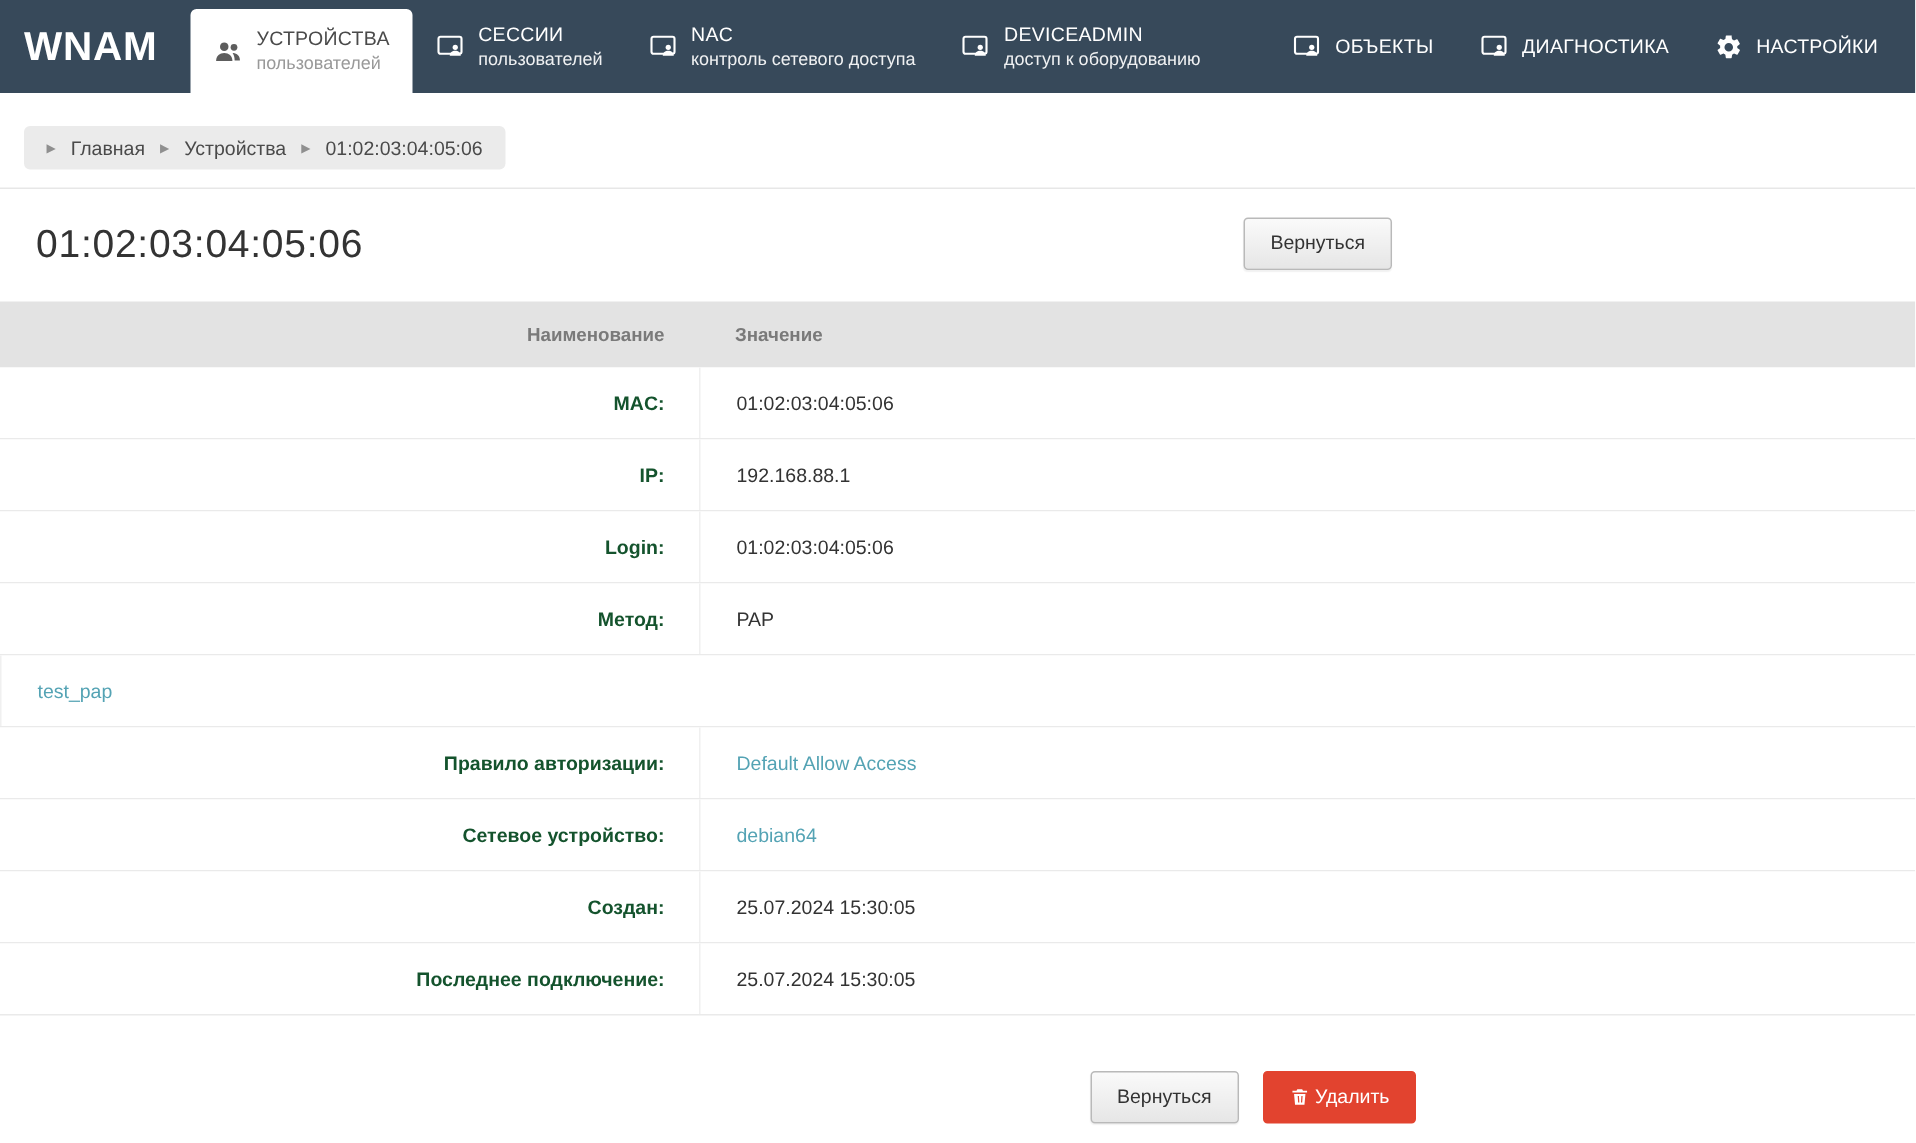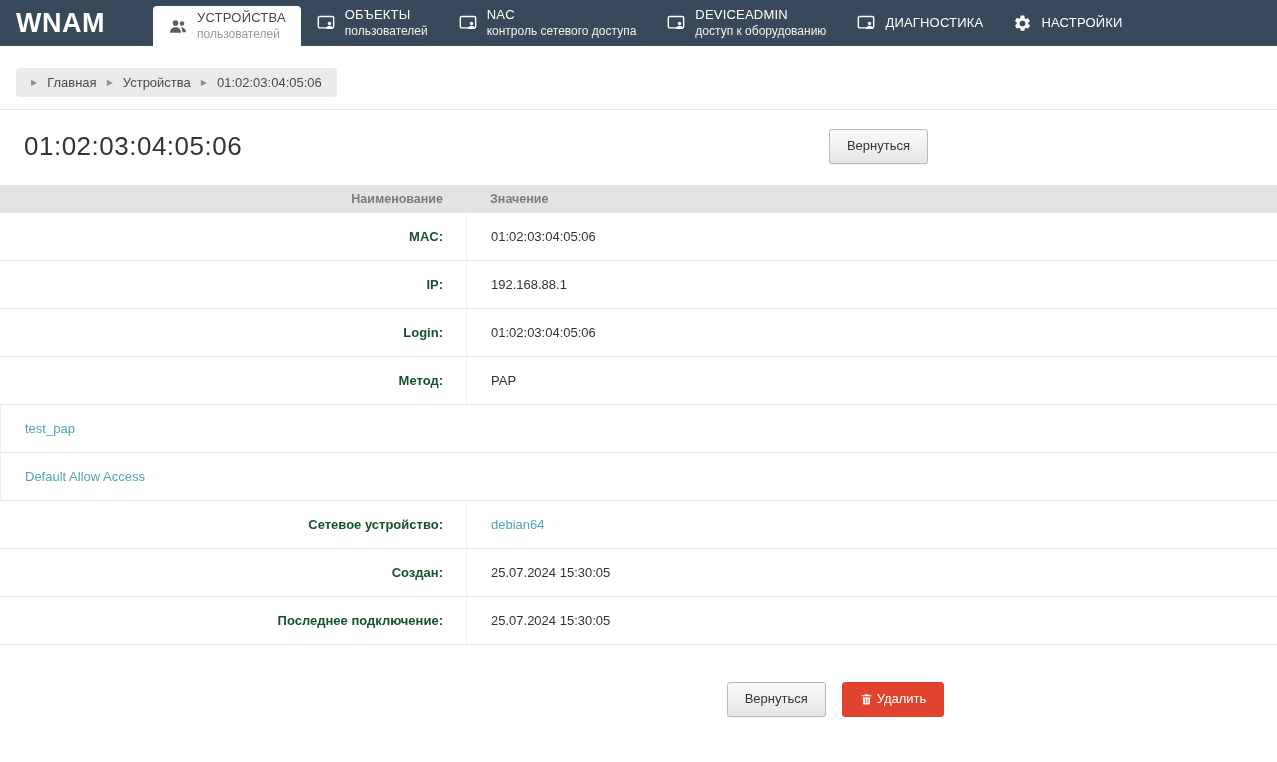--- a/index.html
+++ b/index.html
@@ -6,26 +6,25 @@
   html, body { background: #fff; }
   body {
     font-family: "Liberation Sans", "DejaVu Sans", sans-serif;
     color: #333;
   }
   .page { width: 1277px; min-height: 762px; background: #fff; overflow: hidden; }
 
   
   .topnav {
     background: var(--header-bg, #37495a);
-    height: 46px;
+    height: 62px;
     display: flex;
     align-items: stretch;
     color: #fff;
     padding-left: 16px;
-    gap: 26px;
   }
   .logo {
     display: flex; align-items: center;
     font-size: 27px; font-weight: bold; letter-spacing: .5px;
     padding-right: 22px; cursor: pointer;
   }
   .nav { display: flex; align-items: stretch; flex: 1; padding-right: 10px; }
   .nav-item {
     display: flex; align-items: center; gap: 9px;
     padding: 0 15px; cursor: pointer; white-space: nowrap;
@@ -78,21 +77,21 @@
     display: inline-flex; align-items: center; gap: 4px;
   }
   .btn-danger .trash { display: flex; align-items: center; }
 
   
   .detail-table { width: 100%; }
   .thead, .trow { display: grid; grid-template-columns: 466px 1fr; }
   .thead {
     background: #e3e3e3; color: #7a7a7a;
     font-weight: bold; font-size: 12.5px;
-    height: 28px; align-items: center;
+    height: 44px; align-items: center;
   }
   .trow {
     height: 48px; align-items: stretch;
     border-bottom: 1px solid #eaeaea; font-size: 13px; background: #fff;
   }
   .cell-name { text-align: right; padding-right: 23px; }
   .thead .cell-name, .thead .cell-value { display: flex; align-items: center; }
   .thead .cell-name { justify-content: flex-end; }
   .trow .cell-name { font-weight: bold; color: #14532d; display: flex; align-items: center; justify-content: flex-end; }
   .cell-value { padding-left: 24px; }
@@ -129,21 +128,21 @@
         </div>
         <div class="nav-item" data-interactable="true">
           <span class="nav-icon" data-interactable="false">
             <svg viewBox="0 0 24 24" width="20" height="20">
               <rect x="2.8" y="4.2" width="18.4" height="13.6" rx="1.6" fill="none" stroke="currentColor" stroke-width="1.7"></rect>
               <circle cx="16.2" cy="12.6" r="2.1" fill="currentColor"></circle>
               <path d="M11.8 19.3c0-2.4 2-3.9 4.4-3.9s4.4 1.5 4.4 3.9z" fill="currentColor"></path>
             </svg>
           </span>
           <span class="texts">
-            <span class="label" data-interactable="false">ОБЪЕКТЫ</span>
+            <span class="label" data-interactable="false">СЕССИИ</span>
             <span class="sublabel" data-interactable="false">пользователей</span>
           </span>
         </div>
         <div class="nav-item" data-interactable="true">
           <span class="nav-icon" data-interactable="false">
             <svg viewBox="0 0 24 24" width="20" height="20">
               <rect x="2.8" y="4.2" width="18.4" height="13.6" rx="1.6" fill="none" stroke="currentColor" stroke-width="1.7"></rect>
               <circle cx="16.2" cy="12.6" r="2.1" fill="currentColor"></circle>
               <path d="M11.8 19.3c0-2.4 2-3.9 4.4-3.9s4.4 1.5 4.4 3.9z" fill="currentColor"></path>
             </svg>
@@ -157,20 +156,32 @@
           <span class="nav-icon" data-interactable="false">
             <svg viewBox="0 0 24 24" width="20" height="20">
               <rect x="2.8" y="4.2" width="18.4" height="13.6" rx="1.6" fill="none" stroke="currentColor" stroke-width="1.7"></rect>
               <circle cx="16.2" cy="12.6" r="2.1" fill="currentColor"></circle>
               <path d="M11.8 19.3c0-2.4 2-3.9 4.4-3.9s4.4 1.5 4.4 3.9z" fill="currentColor"></path>
             </svg>
           </span>
           <span class="texts">
             <span class="label" data-interactable="false">DEVICEADMIN</span>
             <span class="sublabel" data-interactable="false">доступ к оборудованию</span>
+          </span>
+        </div>
+        <div class="nav-item push-right" data-interactable="true">
+          <span class="nav-icon" data-interactable="false">
+            <svg viewBox="0 0 24 24" width="20" height="20">
+              <rect x="2.8" y="4.2" width="18.4" height="13.6" rx="1.6" fill="none" stroke="currentColor" stroke-width="1.7"></rect>
+              <circle cx="16.2" cy="12.6" r="2.1" fill="currentColor"></circle>
+              <path d="M11.8 19.3c0-2.4 2-3.9 4.4-3.9s4.4 1.5 4.4 3.9z" fill="currentColor"></path>
+            </svg>
+          </span>
+          <span class="texts">
+            <span class="label" data-interactable="false">ОБЪЕКТЫ</span>
           </span>
         </div>
         <div class="nav-item" data-interactable="true">
           <span class="nav-icon" data-interactable="false">
             <svg viewBox="0 0 24 24" width="20" height="20">
               <rect x="2.8" y="4.2" width="18.4" height="13.6" rx="1.6" fill="none" stroke="currentColor" stroke-width="1.7"></rect>
               <circle cx="16.2" cy="12.6" r="2.1" fill="currentColor"></circle>
               <path d="M11.8 19.3c0-2.4 2-3.9 4.4-3.9s4.4 1.5 4.4 3.9z" fill="currentColor"></path>
             </svg>
           </span>
@@ -226,20 +237,21 @@
           <div class="cell-value" data-interactable="false">01:02:03:04:05:06</div>
         </div>
         <div class="trow" data-interactable="false">
           <div class="cell-name" data-interactable="false">Метод:</div>
           <div class="cell-value" data-interactable="false">PAP</div>
         </div>
         <div class="trow" data-interactable="false">
           <div class="cell-value link" data-interactable="true">test_pap</div>
         </div>
         <div class="trow" data-interactable="false">
+          <div class="cell-name" data-interactable="false">Правило авторизации:</div>
           <div class="cell-value link" data-interactable="true">Default Allow Access</div>
         </div>
         <div class="trow" data-interactable="false">
           <div class="cell-name" data-interactable="false">Сетевое устройство:</div>
           <div class="cell-value link" data-interactable="true">debian64</div>
         </div>
         <div class="trow" data-interactable="false">
           <div class="cell-name" data-interactable="false">Создан:</div>
           <div class="cell-value" data-interactable="false">25.07.2024 15:30:05</div>
         </div>

